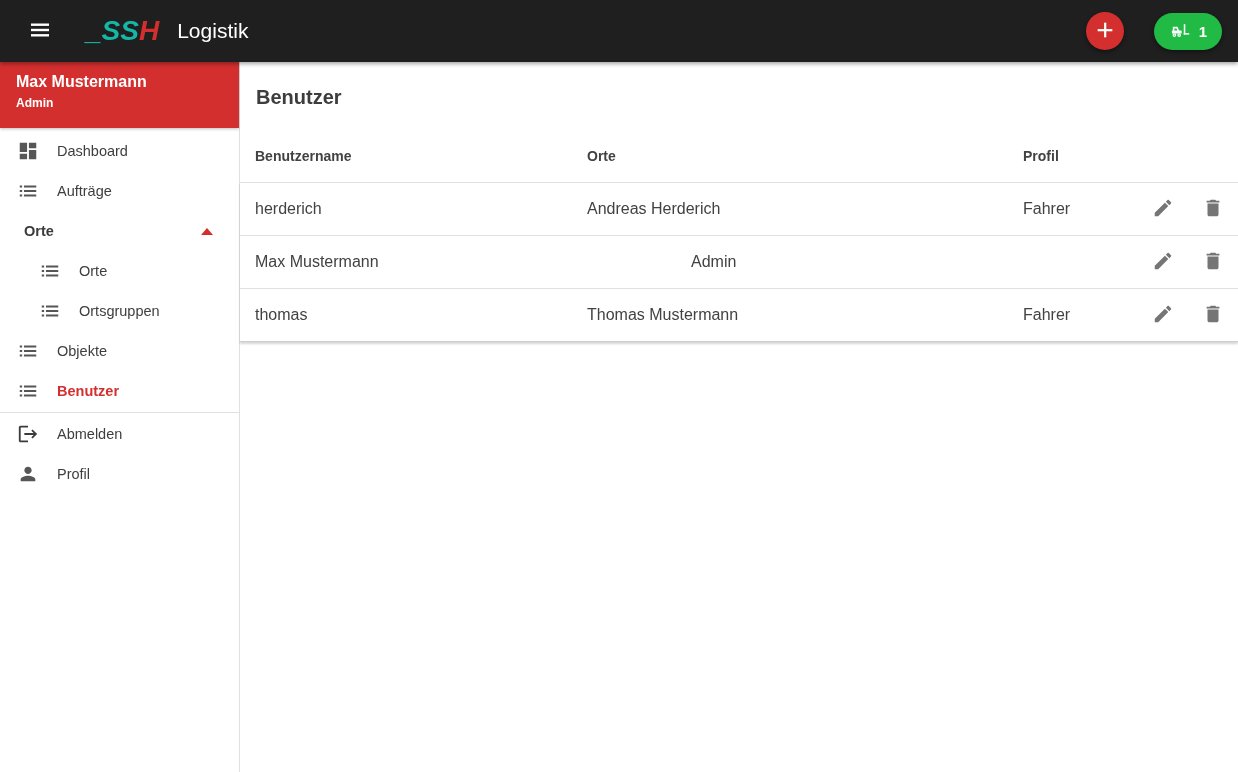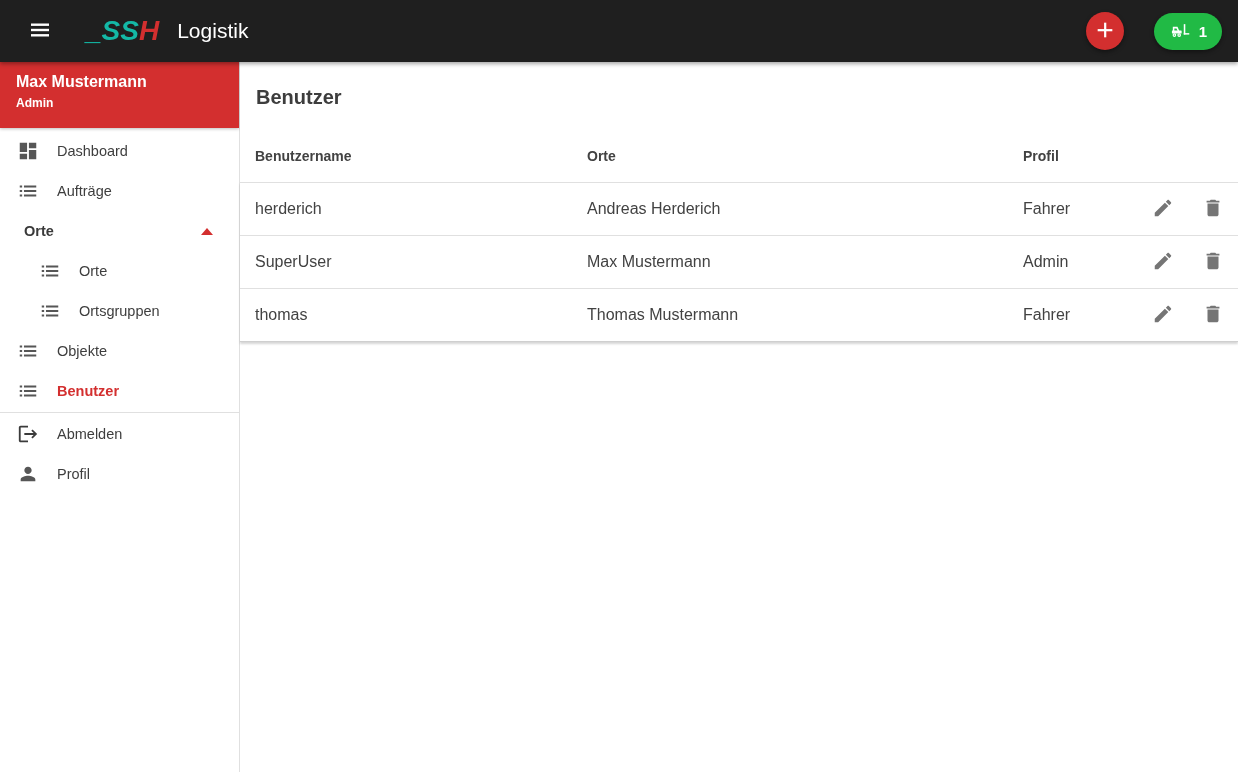--- a/index.html
+++ b/index.html
@@ -258,21 +258,20 @@
                 <span>
                   <svg width="22" height="22" viewBox="0 0 24 24" fill="#757575">
                     <path d="M6 19c0 1.1.9 2 2 2h8c1.1 0 2-.9 2-2V7H6v12zM19 4h-3.5l-1-1h-5l-1 1H5v2h14V4z"></path>
                   </svg>
                 </span>
               </button>
             </div>
           </div>
 
           <div class="trow">
-            <div class="col c1">SuperUser</div>
             <div class="col c2">Max Mustermann</div>
             <div class="col c3">Admin</div>
             <div class="col c4">
               <button class="icon-btn">
                 <span>
                   <svg width="22" height="22" viewBox="0 0 24 24" fill="#757575">
                     <path d="M3 17.25V21h3.75L17.81 9.94l-3.75-3.75L3 17.25zM20.71 7.04c.39-.39.39-1.02 0-1.41l-2.34-2.34c-.39-.39-1.02-.39-1.41 0l-1.83 1.83 3.75 3.75 1.83-1.83z"></path>
                   </svg>
                 </span>
               </button>

